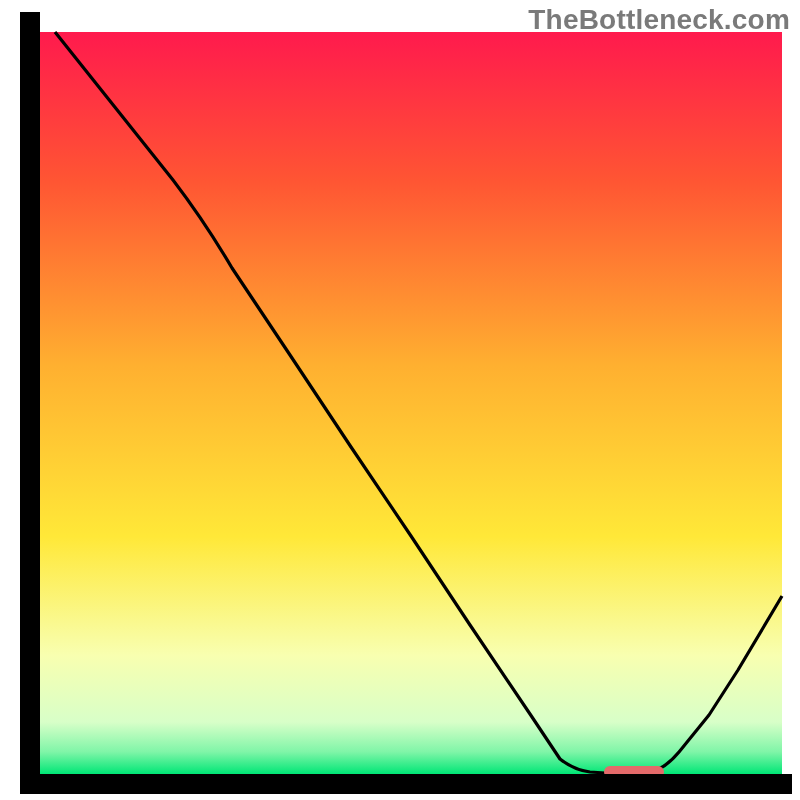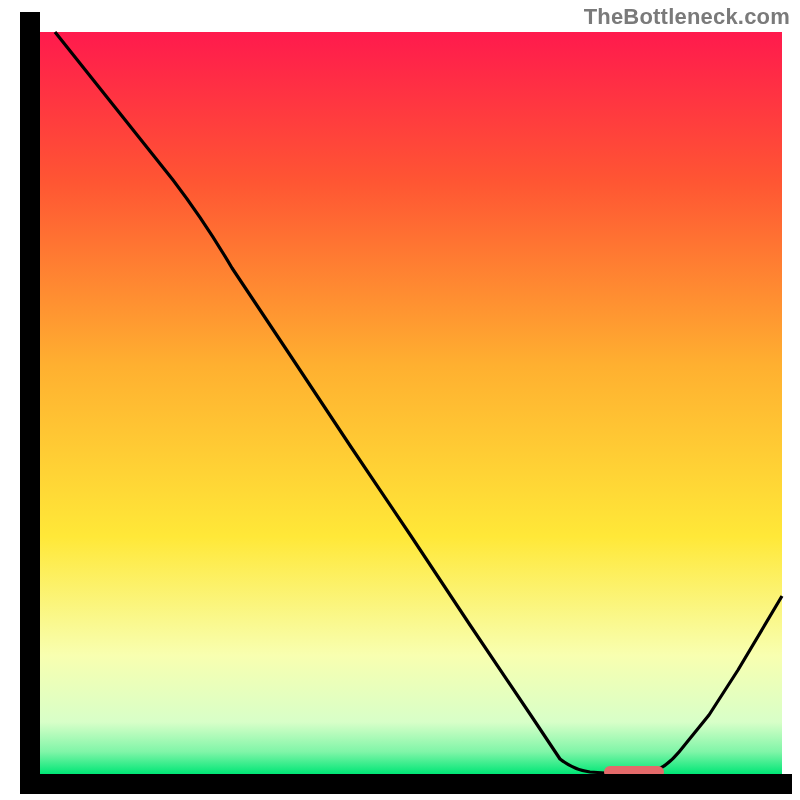--- a/index.html
+++ b/index.html
@@ -12,21 +12,21 @@
   }
   .chart-wrap {
     position: relative;
     width: 800px;
     height: 800px;
   }
   .watermark {
     position: absolute;
     top: 4px;
     right: 10px;
-    font-size: 22px;
+    font-size: 28px;
     font-weight: bold;
     color: #7a7a7a;
     letter-spacing: 0.2px;
   }
   svg {
     display: block;
   }
 </style>
 </head>
 <body>

